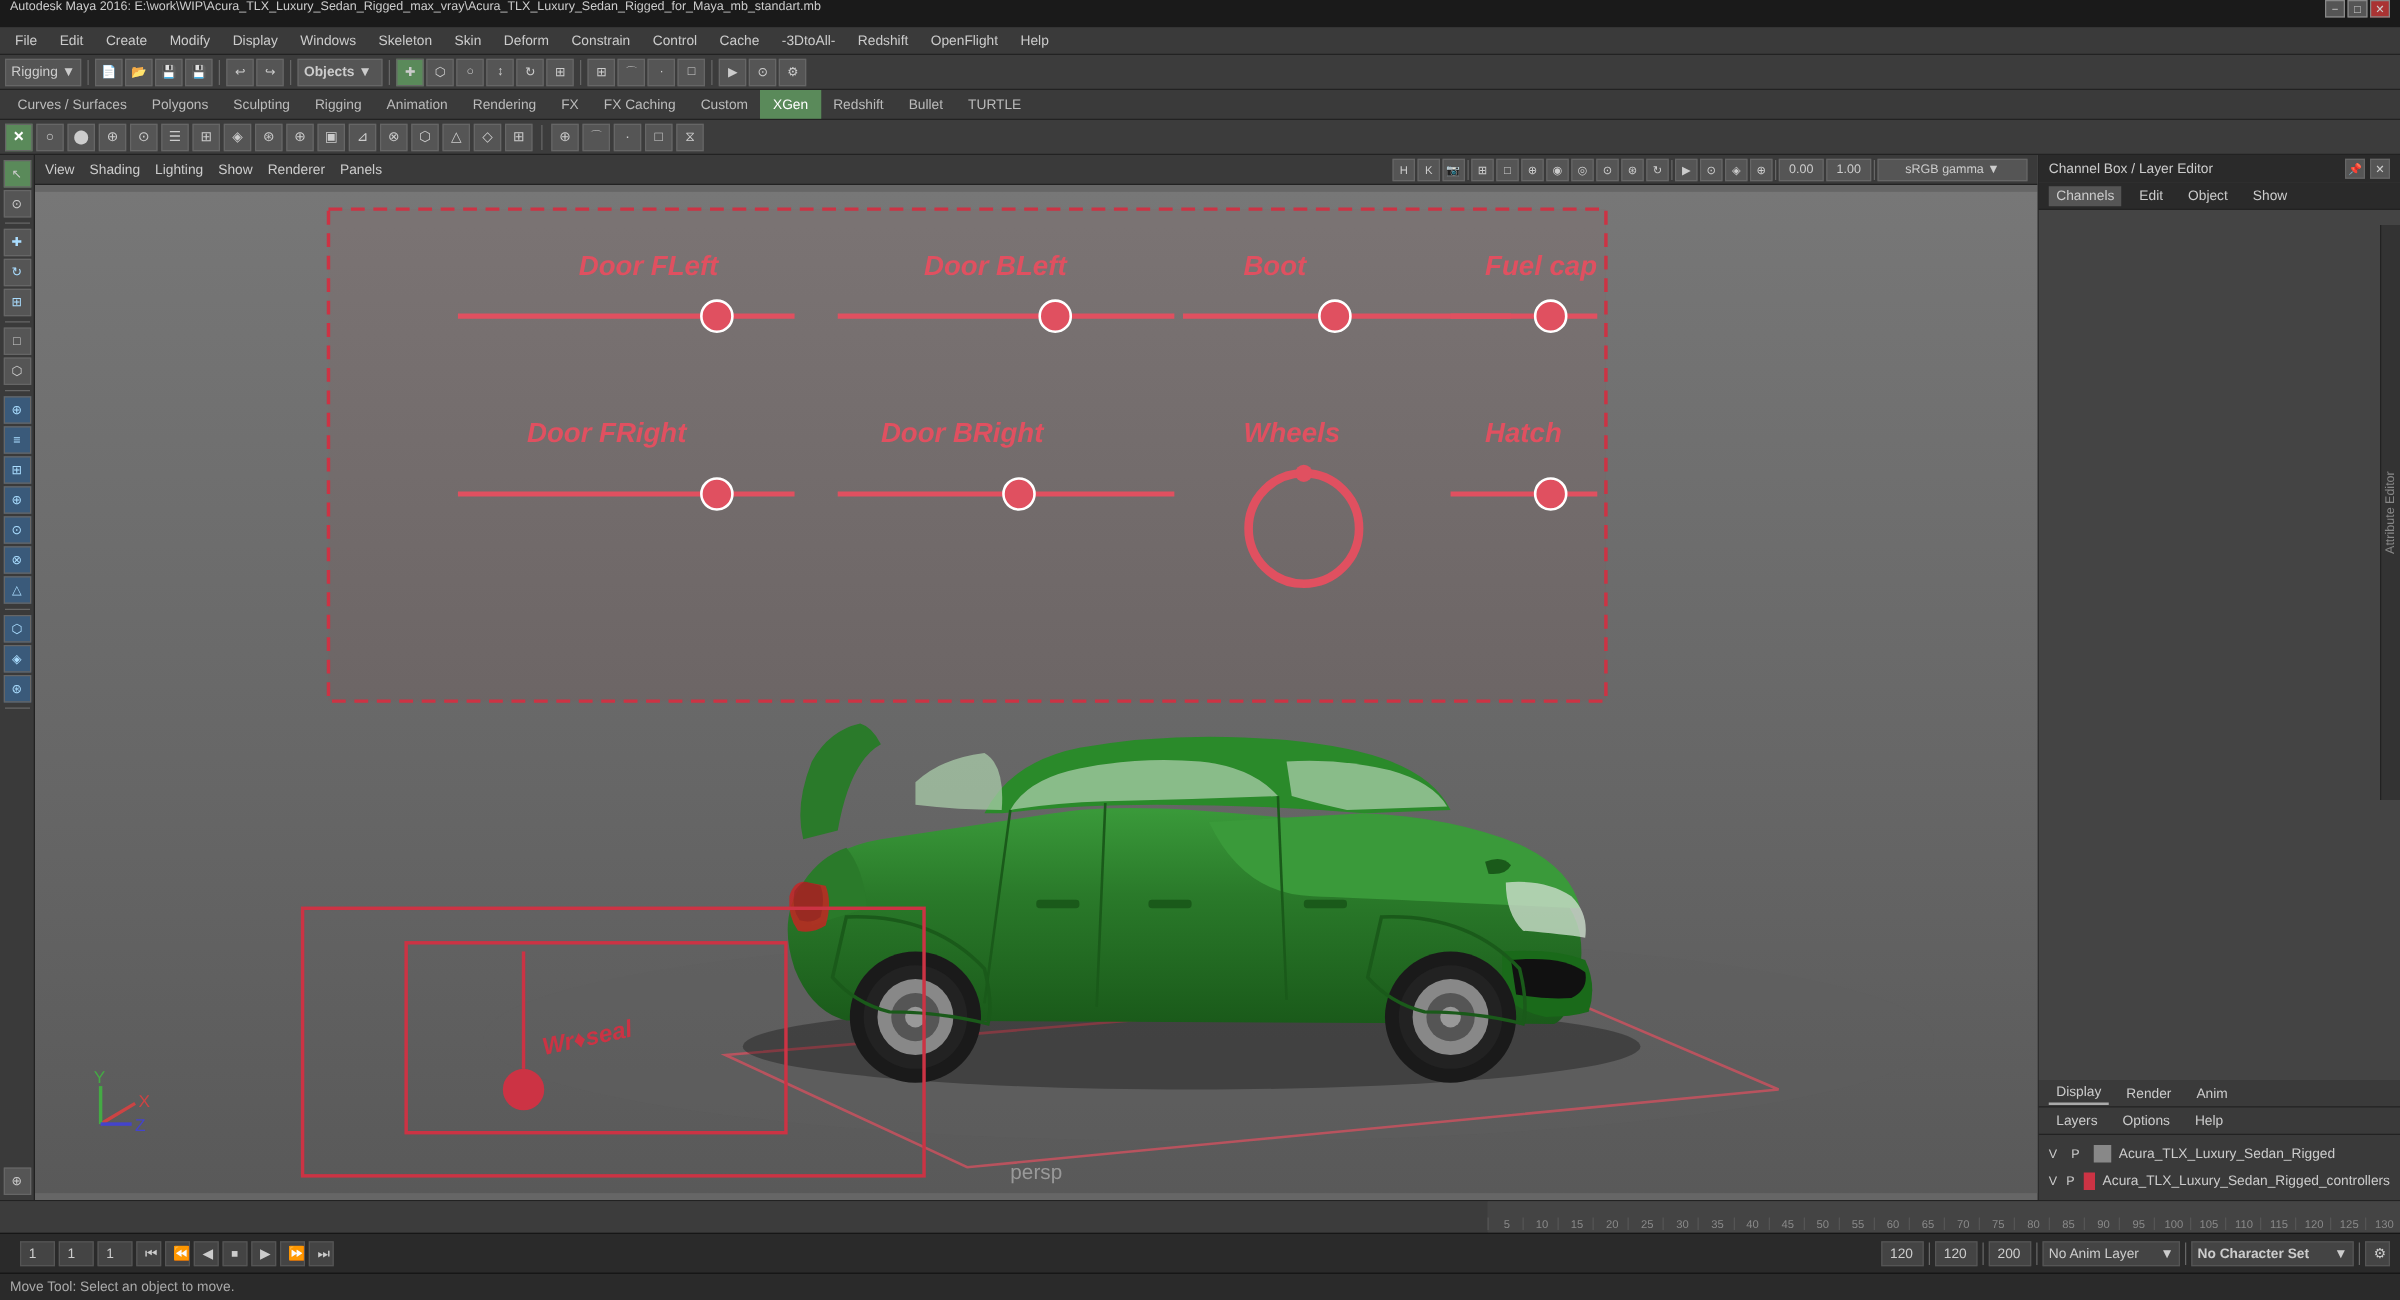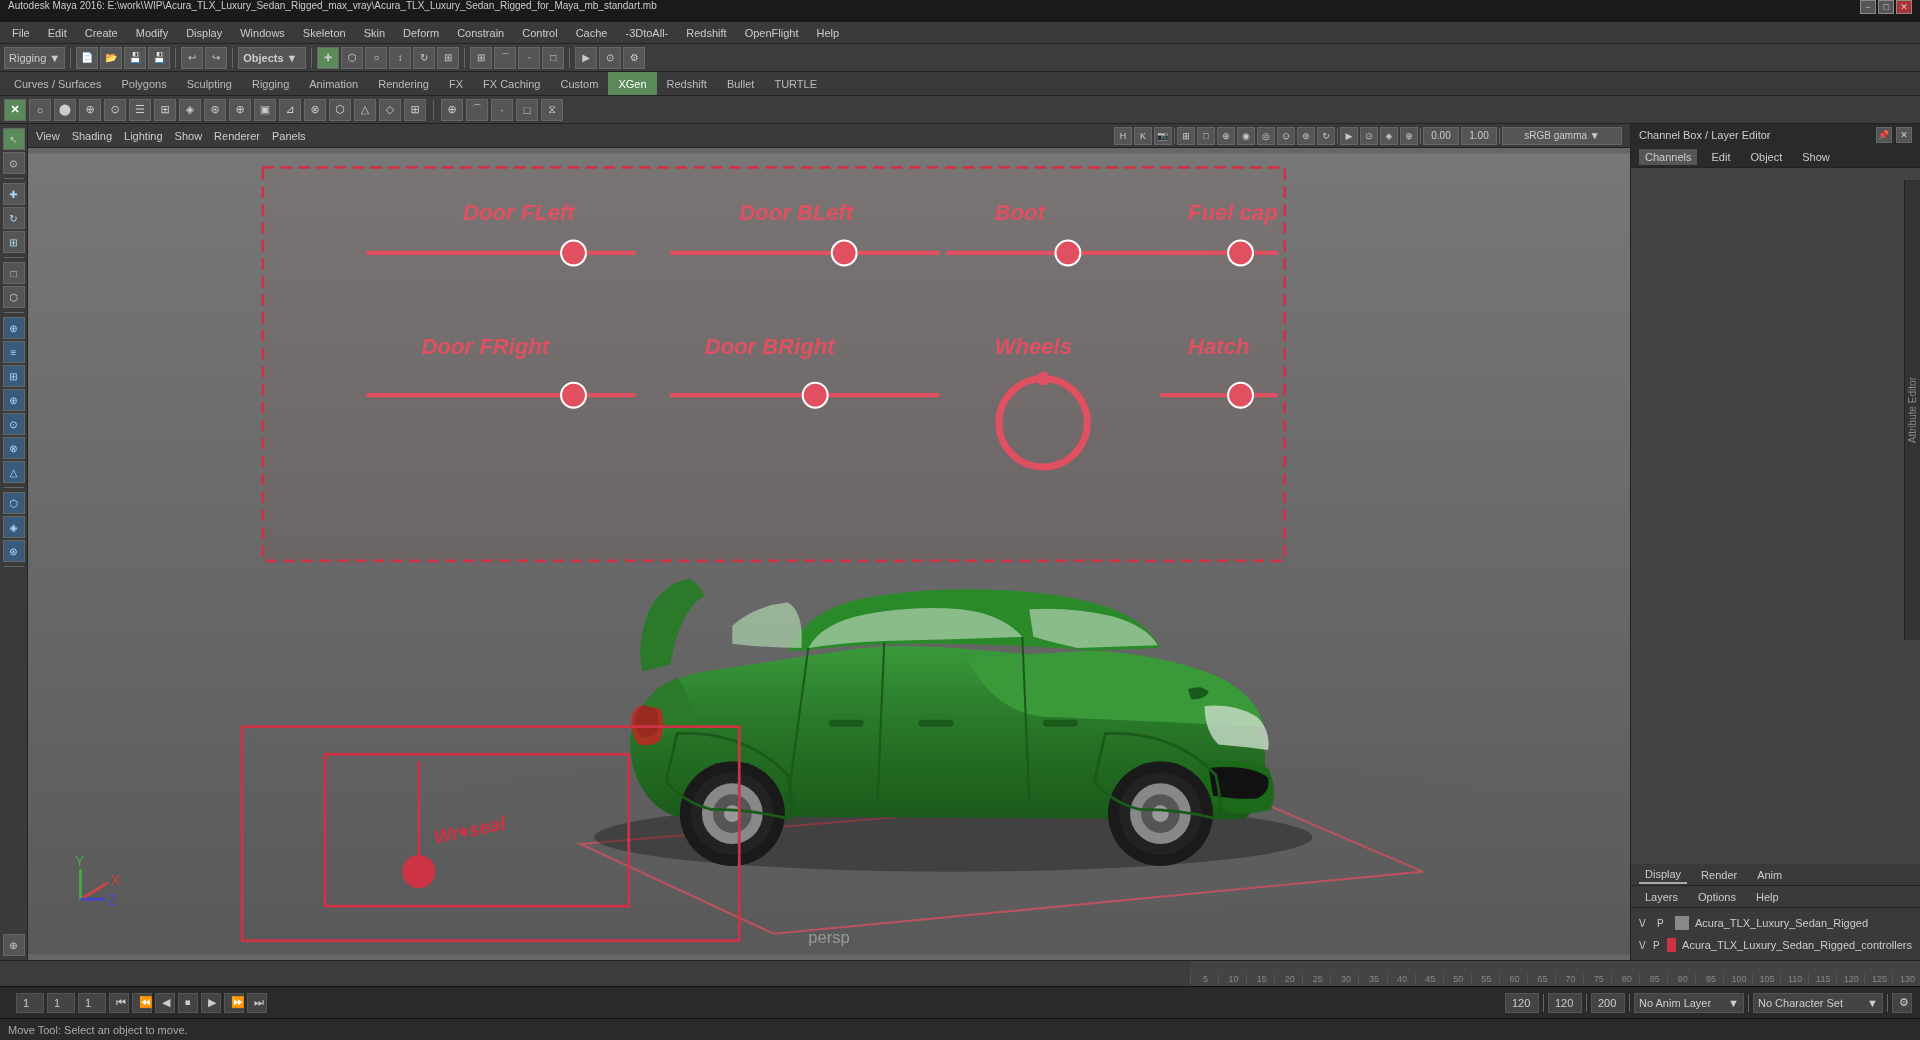--- a/index.html
+++ b/index.html
@@ -527,21 +527,21 @@
 
     <div class="sb-field" style="width:34px;">120</div>
     <div style="width:1px;height:18px;background:#666;"></div>
     <div class="sb-field" style="width:34px;">200</div>
     <div style="width:1px;height:18px;background:#666;"></div>
     <div class="sb-dropdown" style="width:110px;">
       <span>No Anim Layer</span>
       <span style="margin-left:auto;">▼</span>
     </div>
     <div style="width:1px;height:18px;background:#666;"></div>
-    <div class="sb-dropdown" style="width:130px;">
+    <div class="sb-dropdown" style="width:130px;font-weight:bold;">
       <span>No Character Set</span>
       <span style="margin-left:auto;">▼</span>
     </div>
     <div style="width:1px;height:18px;background:#666;"></div>
     <div class="sb-field" style="width:20px;">⚙</div>
   </div>
 </div>
 
 <div id="status-message">
   <span>Move Tool: Select an object to move.</span>

